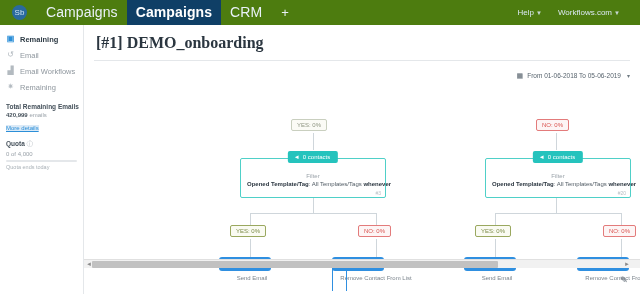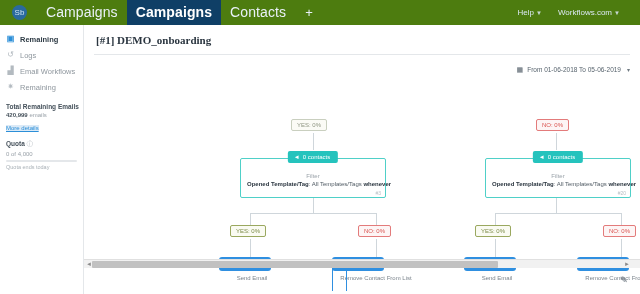--- a/index.html
+++ b/index.html
@@ -123,21 +123,21 @@
 
   
   .main {
     flex: 1 1 auto;
     position: relative;
     background: #ffffff;
     overflow: hidden;
   }
   .page-title {
     font-family: "Liberation Serif", serif;
-    font-size: 11px;
+    font-size: 16px;
     font-weight: bold;
     color: #2b3640;
     padding: 9px 0 8px 12px;
   }
   .title-rule { height: 1px; background: #e4e7ea; margin: 0 10px; }
 
   .daterow {
     display: flex;
     justify-content: flex-end;
     padding: 9px 6px 0 0;
@@ -280,41 +280,41 @@
     font-size: 9px;
   }
 </style>
 </head>
 <body>
 
 <div class="topnav">
   <div class="brand-logo">Sb</div>
   <div class="nav-item">Campaigns</div>
   <div class="nav-item active">Campaigns</div>
-  <div class="nav-item">Contacts</div>
+  <div class="nav-item">CRM</div>
   <div class="nav-plus">+</div>
   <div class="nav-spacer"></div>
   <div class="nav-right">
     <span>Help</span><span class="caret">▼</span>
   </div>
   <div class="nav-right">
     <span>Workflows.com</span><span class="caret">▼</span>
   </div>
 </div>
 
 <div class="shell">
 
   <div class="sidebar">
     <div class="side-item active">
       <span class="side-ico">▣</span>
       <span>Remaining</span>
     </div>
     <div class="side-item">
       <span class="side-ico">↺</span>
-      <span>Logs</span>
+      <span>Email</span>
     </div>
     <div class="side-item">
       <span class="side-ico">▟</span>
       <span>Email Workflows</span>
     </div>
     <div class="side-item">
       <span class="side-ico">✷</span>
       <span>Remaining</span>
     </div>
 

